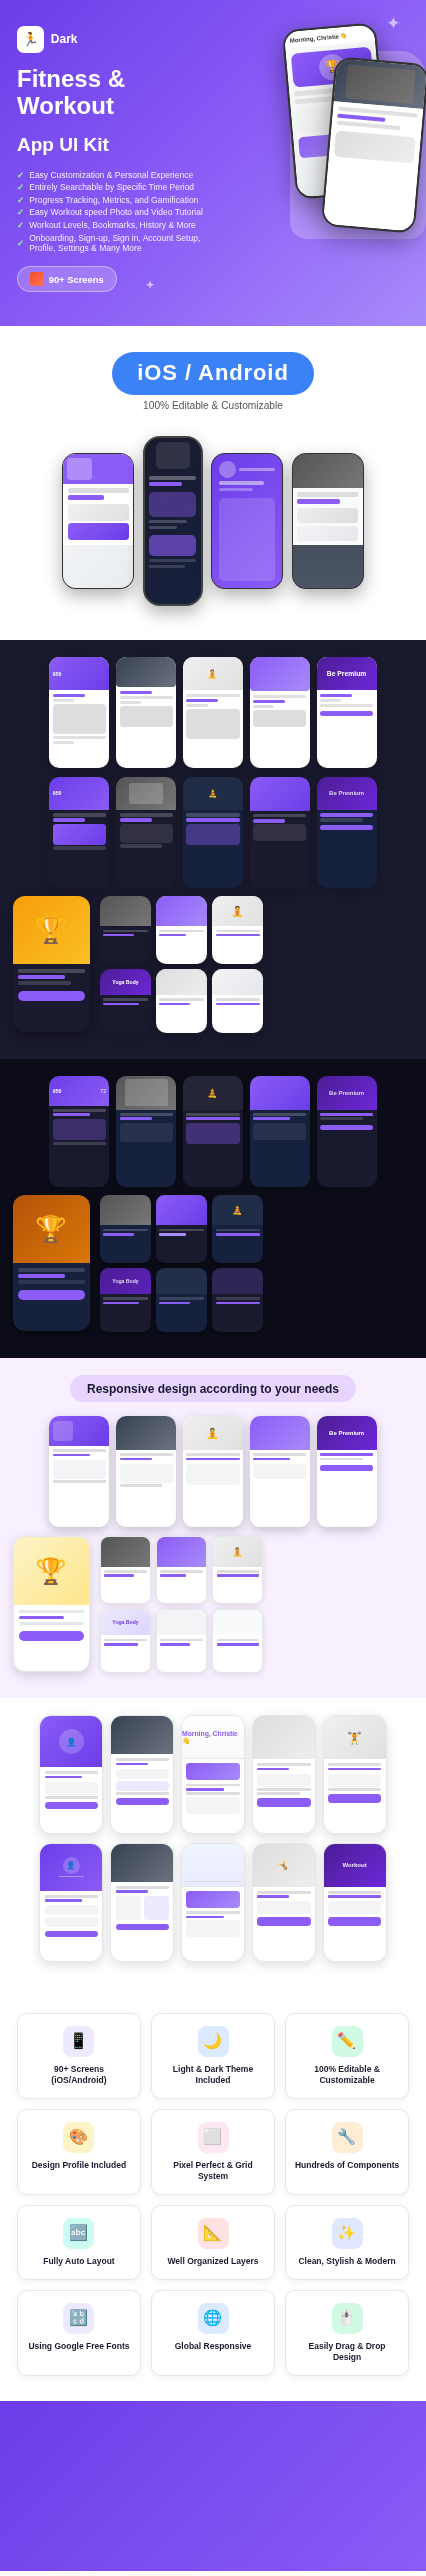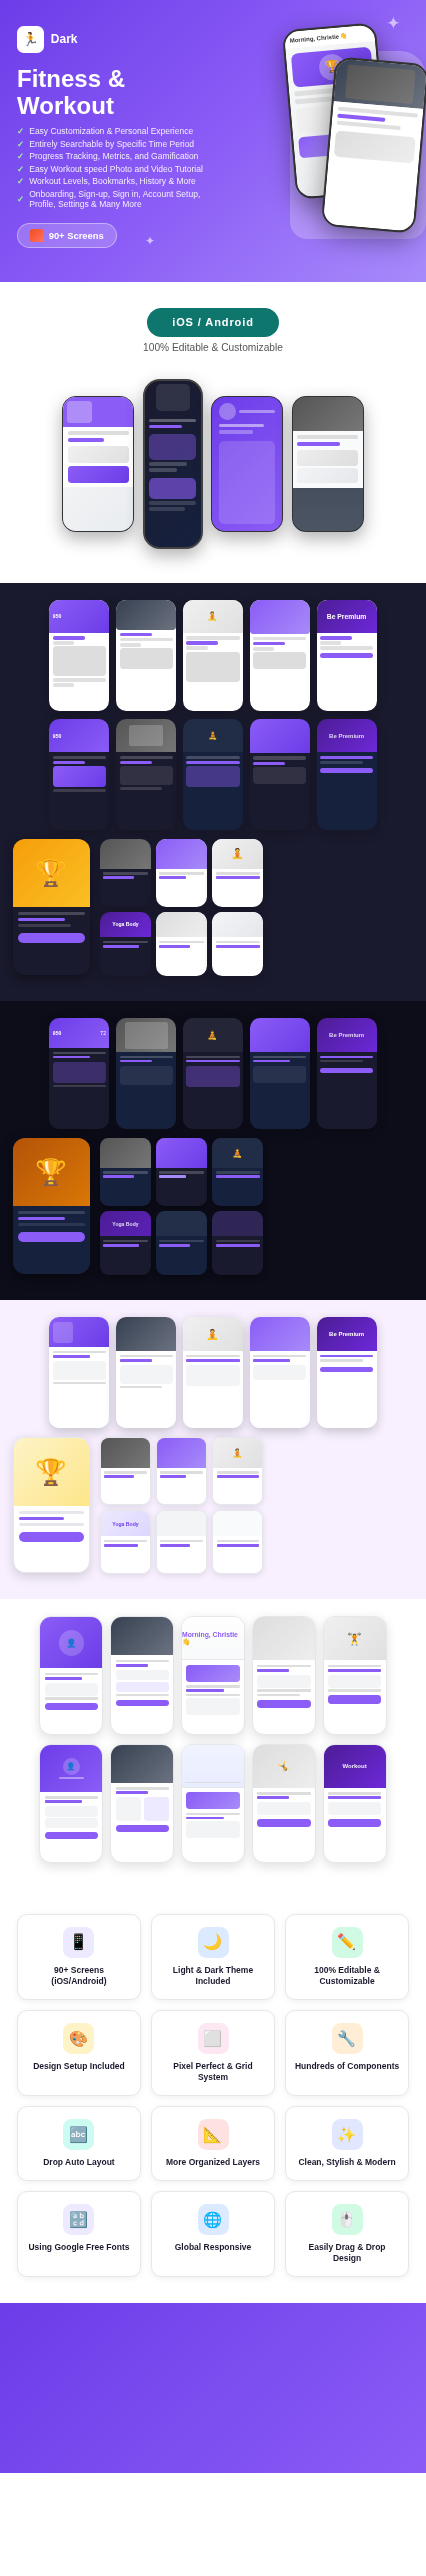--- a/index.html
+++ b/index.html
@@ -34,21 +34,21 @@
     .hero-logo-text {
       color: #fff;
       font-size: 12px;
       font-weight: 700;
     }
     .hero-title {
       color: #fff;
       font-size: 24px;
       font-weight: 900;
       line-height: 1.1;
-      margin-bottom: 7px;
+      margin-bottom: 15px;
     }
     .hero-subtitle {
       color: #fff;
       font-size: 19px;
       font-weight: 900;
       margin-bottom: 13.6px;
     }
     .hero-features {
       list-style: none;
       margin-bottom: 13.6px;
@@ -133,25 +133,25 @@
 
     
     .platform-section {
       background: #fff;
       padding: 25.6px 17px;
       text-align: center;
       position: relative;
     }
     .platform-badge {
       display: inline-block;
-      background: #0f766e;
+      background: #3b82f6;
       color: #fff;
       border-radius: 25.6px;
       padding: 8.5px 25.6px;
-      font-size: 11px;
+      font-size: 22px;
       font-weight: 800;
       margin-bottom: 5.1px;
       letter-spacing: 0.9px;
     }
     .platform-sub {
       color: #555;
       font-size: 10.2px;
       margin-bottom: 17px;
     }
     .phones-showcase {
@@ -381,20 +381,21 @@
   <span class="decorative-star" style="top:51px;right:68px;font-size:10.2px;">✦</span>
   <span class="decorative-star" style="bottom:34px;left:145px;font-size:12px;">✦</span>
 
   <div class="hero-logo">
     <div class="hero-logo-icon">🏃</div>
     <span class="hero-logo-text">Dark</span>
   </div>
 
   <div style="max-width:205px;">
     <div class="hero-title">Fitness &amp; Workout</div>
+    <div class="hero-subtitle">App UI Kit</div>
 
     <ul class="hero-features">
       <li>Easy Customization &amp; Personal Experience</li>
       <li>Entirely Searchable by Specific Time Period</li>
       <li>Progress Tracking, Metrics, and Gamification</li>
       <li>Easy Workout speed Photo and Video Tutorial</li>
       <li>Workout Levels, Bookmarks, History &amp; More</li>
       <li>Onboarding, Sign-up, Sign in, Account Setup, Profile, Settings &amp; Many More</li>
     </ul>
 
@@ -828,20 +829,21 @@
             <div style="height:2.6px;background:rgba(255,255,255,0.15);border-radius:0.9px;"></div>
             <div style="height:2.6px;background:#8b5cf6;border-radius:0.9px;"></div>
           </div>
         </div>
       </div>
     </div>
   </div>
 </section>
 
 <section class="section-responsive">
+  <div class="section-label-purple">Responsive design according to your needs</div>
 
   <div class="screens-row">
     <div class="screen-card white-bg">
       <div style="height:100%;background:#fff;display:flex;flex-direction:column;">
         <div style="height:30px;background:linear-gradient(135deg,#8b5cf6,#6c3de8);display:flex;align-items:center;padding:3.4px;">
           <div style="height:20.5px;width:20.5px;background:rgba(255,255,255,0.2);border-radius:3.4px;"></div>
         </div>
         <div style="flex:1;padding:3.4px;display:flex;flex-direction:column;gap:1.7px;">
           <div style="height:2.6px;background:#ddd;border-radius:0.9px;"></div>
           <div style="height:2.6px;background:#8b5cf6;border-radius:0.9px;width:70%;"></div>
@@ -1093,38 +1095,38 @@
       <div class="highlight-icon blue">🌙</div>
       <div class="highlight-title">Light &amp; Dark Theme Included</div>
     </div>
     <div class="highlight-card">
       <div class="highlight-icon green">✏️</div>
       <div class="highlight-title">100% Editable &amp; Customizable</div>
     </div>
 
     <div class="highlight-card">
       <div class="highlight-icon yellow">🎨</div>
-      <div class="highlight-title">Design Setup Included</div>
+      <div class="highlight-title">Design Profile Included</div>
     </div>
     <div class="highlight-card">
       <div class="highlight-icon pink">⬜</div>
       <div class="highlight-title">Pixel Perfect &amp; Grid System</div>
     </div>
     <div class="highlight-card">
       <div class="highlight-icon orange">🔧</div>
       <div class="highlight-title">Hundreds of Components</div>
     </div>
 
     <div class="highlight-card">
       <div class="highlight-icon teal">🔤</div>
-      <div class="highlight-title">Drop Auto Layout</div>
+      <div class="highlight-title">Fully Auto Layout</div>
     </div>
     <div class="highlight-card">
       <div class="highlight-icon red">📐</div>
-      <div class="highlight-title">More Organized Layers</div>
+      <div class="highlight-title">Well Organized Layers</div>
     </div>
     <div class="highlight-card">
       <div class="highlight-icon indigo">✨</div>
       <div class="highlight-title">Clean, Stylish &amp; Modern</div>
     </div>
 
     <div class="highlight-card">
       <div class="highlight-icon purple">🔡</div>
       <div class="highlight-title">Using Google Free Fonts</div>
     </div>

